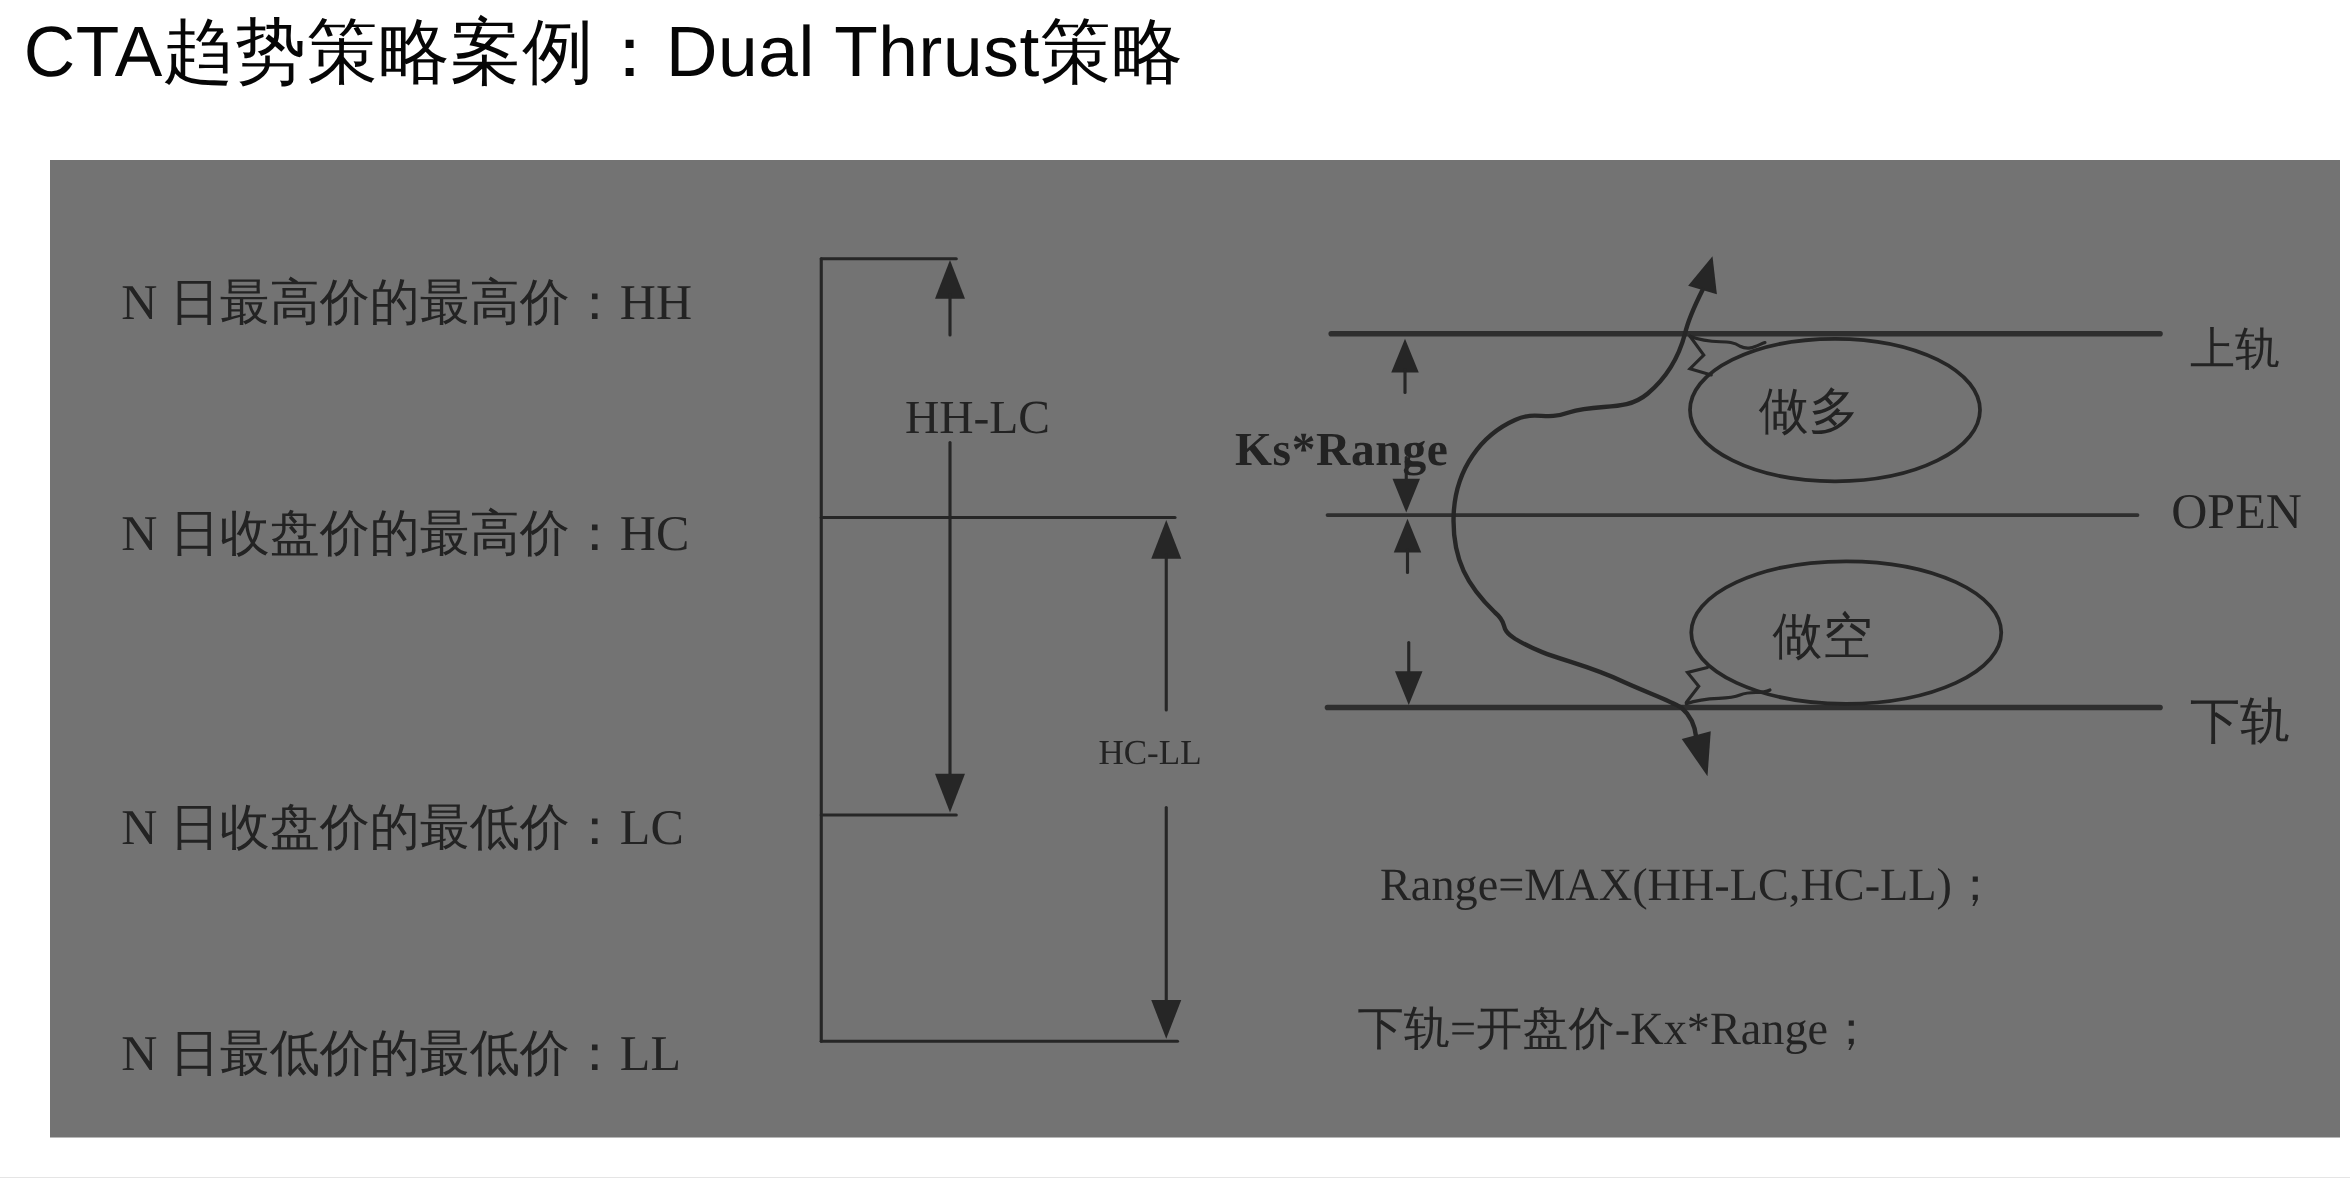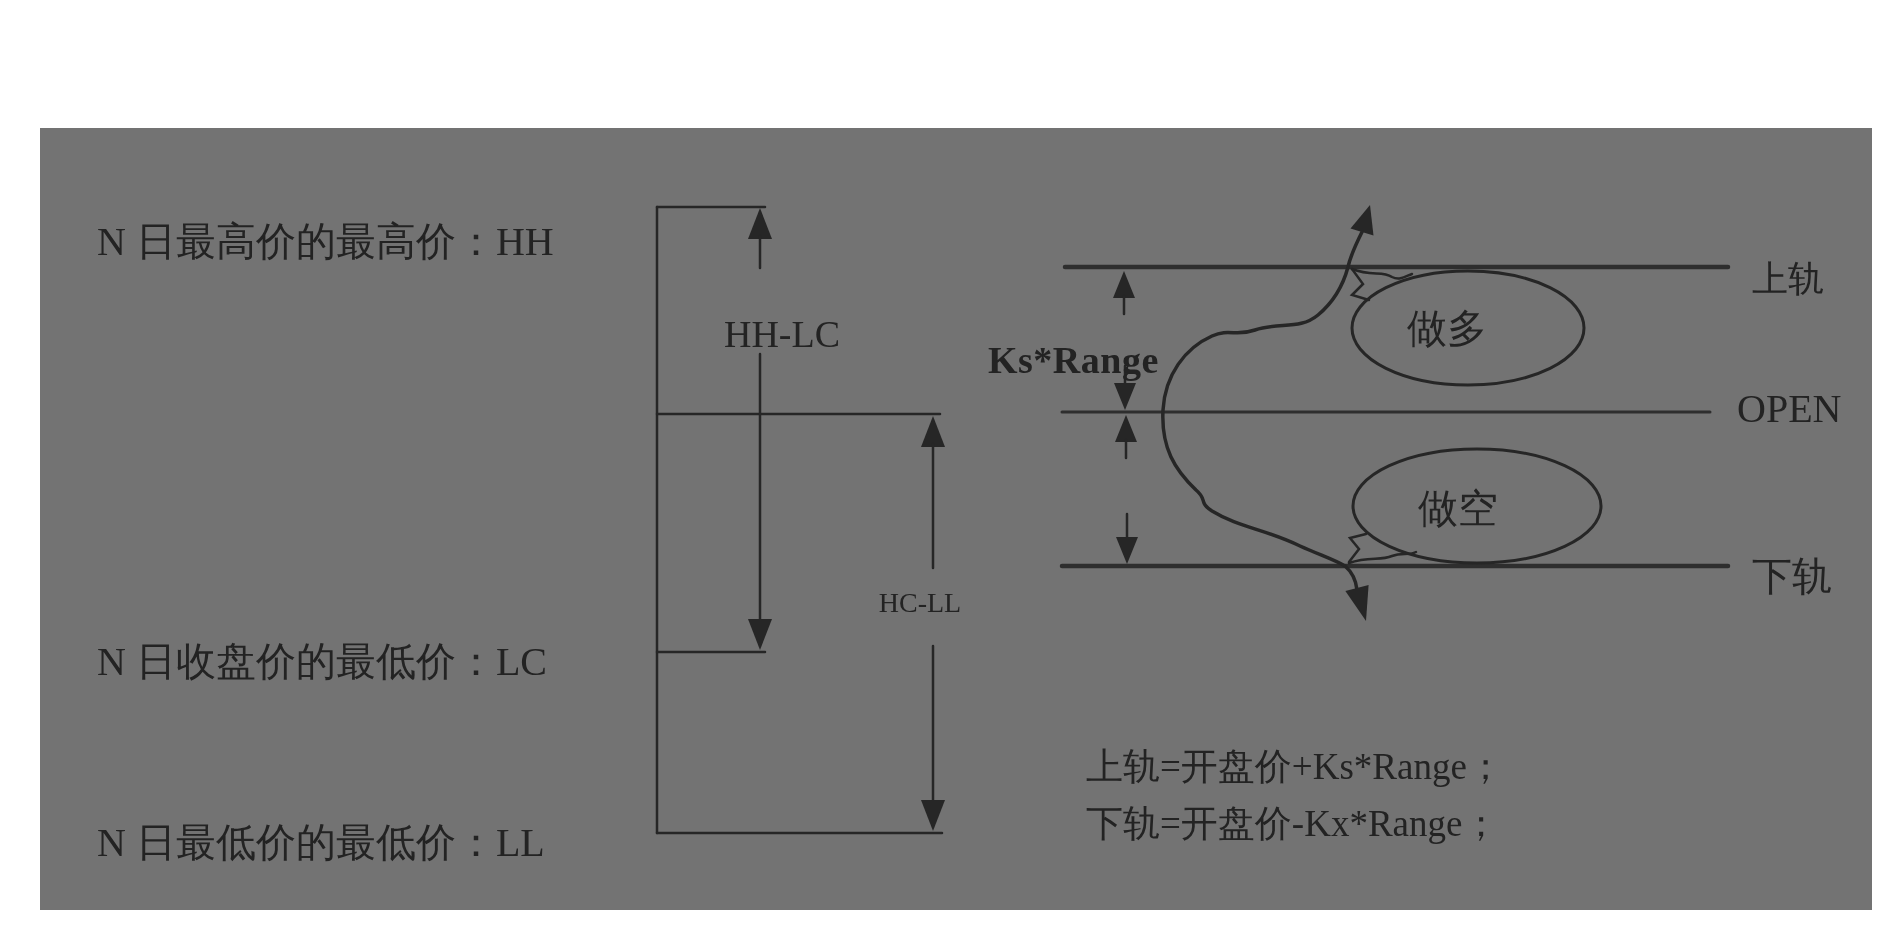--- a/index.html
+++ b/index.html
@@ -30,20 +30,21 @@
   .b-short{left:1418px;top:358px;font-size:40px;transform:translateX(-50%);}
   
   .f1{left:1064px;top:560px;font-size:37px;}
   .f2{left:1046px;top:618px;font-size:37px;}
   .f3{left:1046px;top:675px;font-size:37px;}
 </style>
 </head>
 <body>
 
 <div class="stage">
+  <h1 class="title">CTA趋势策略案例：Dual Thrust策略</h1>
 
   <div class="scan">
 
     <svg width="1832" height="782" viewBox="0 0 1832 782" fill="none" stroke="#262626" stroke-width="2.5" stroke-linecap="round">
 
       <g>
         <path d="M617 79 L617 705"></path>
         <path d="M617 79 L725 79"></path>
         <path d="M617 286 L900 286"></path>
         <path d="M617 524 L725 524"></path>
@@ -107,30 +108,31 @@
       </g>
 
       <g stroke-width="3">
         <ellipse cx="1437" cy="378" rx="124" ry="57"></ellipse>
         <path d="M1309 435 C 1329 428, 1340 433, 1352 428 C 1362 424, 1368 428, 1376 424" stroke-width="2.5"></path>
         <path d="M1309 434 L1319 421 L1310 410 L1326 406" stroke-width="2.5"></path>
       </g>
     </svg>
 
     <div class="lbl l-hh">N 日最高价的最高价：HH</div>
+    <div class="lbl l-hc">N 日收盘价的最高价：HC</div>
     <div class="lbl l-lc">N 日收盘价的最低价：LC</div>
     <div class="lbl l-ll">N 日最低价的最低价：LL</div>
 
     <div class="lbl m-hhlc">HH-LC</div>
     <div class="lbl m-hcll">HC-LL</div>
     <div class="lbl m-ks">Ks*Range</div>
 
     <div class="lbl r-up">上轨</div>
     <div class="lbl r-open">OPEN</div>
     <div class="lbl r-low">下轨</div>
 
     <div class="lbl b-long">做多</div>
     <div class="lbl b-short">做空</div>
 
-    <div class="lbl f2">上轨=开盘价+Ks*Range；</div>
+    <div class="lbl f1">Range=MAX(HH-LC,HC-LL)；</div>
     <div class="lbl f3">下轨=开盘价-Kx*Range；</div>
   </div>
 </div>
 
 </body></html>

